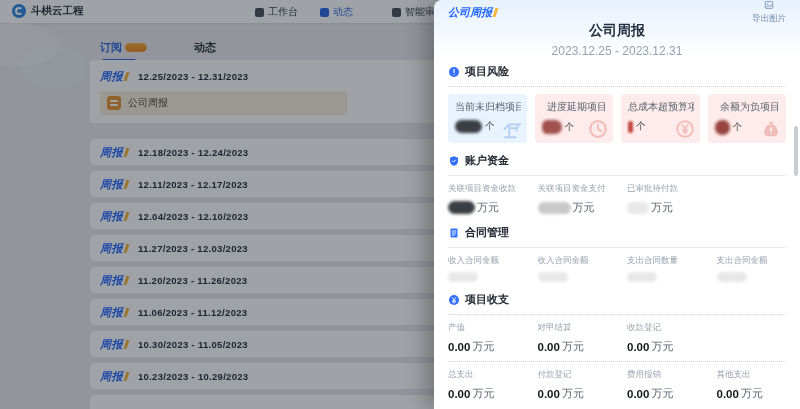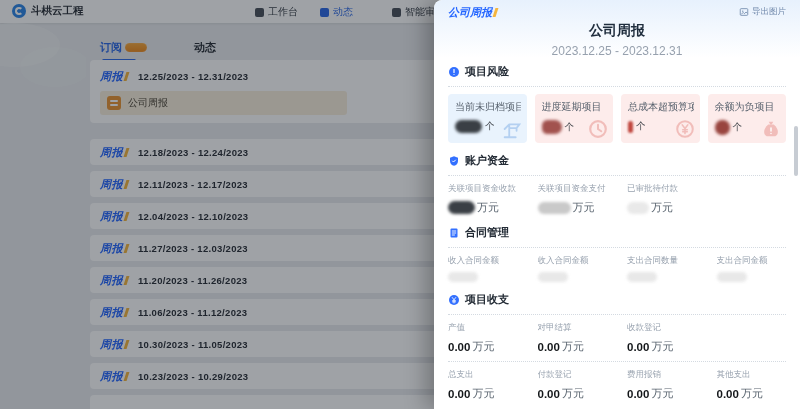--- a/index.html
+++ b/index.html
@@ -51,21 +51,21 @@
 
   
   .drawer{position:absolute;top:0;right:0;width:366px;height:409px;background:#fff;z-index:10;
           border-radius:8px 0 0 0;box-shadow:-8px 0 22px rgba(0,0,0,.28);overflow:hidden;}
   .drawer-grad{position:absolute;left:0;top:0;right:0;height:58px;
           background:linear-gradient(180deg,#e7f1fd 0%,rgba(231,241,253,0) 100%);border-radius:8px 0 0 0;}
   .drawer-inner{position:relative;padding:5px 14px 0 14px;}
   .drawer-top{display:flex;justify-content:space-between;align-items:center;height:14px;}
   .drawer-brand{font-size:11px;font-weight:bold;font-style:italic;color:#2667ff;display:inline-flex;align-items:center;}
   .drawer-brand .accent{display:inline-block;width:3px;height:9px;margin-left:2px;background:#f5b63f;transform:skewX(-18deg);}
-  .export-btn{display:flex;align-items:center;gap:3px;font-size:8.5px;color:#6e87aa;cursor:pointer;}
+  .export-btn{display:flex;align-items:center;gap:3px;font-size:8.5px;color:#6e87aa;cursor:pointer;flex-direction:column;}
   .drawer-title{text-align:center;font-size:14px;font-weight:bold;color:#1f2d3d;margin-top:3px;}
   .drawer-date{text-align:center;font-size:12px;color:#97a1ae;margin-top:4px;margin-bottom:6px;}
 
   .sec{margin-top:10px;}
   .sec-head{display:flex;align-items:center;gap:5px;}
   .sec-title{font-size:11px;font-weight:bold;color:#242c36;margin:0;}
   .dotline{border-top:1px dotted #d4dae1;margin:7px 0 7px 0;}
 
   .risk-cards{display:grid;grid-template-columns:repeat(4,1fr);gap:8px;}
   .risk-card{position:relative;height:38px;border-radius:4px;padding:6px 6px 5px 7px;overflow:hidden;}
@@ -242,21 +242,21 @@
               <circle cx="9" cy="10" r="1.6" fill="#6e87aa"></circle>
               <path d="M5 18l5-5 3 3 4-4 3 3" fill="none" stroke="#6e87aa" stroke-width="2"></path>
             </svg>
           <span>导出图片</span>
         </span>
       </div>
 
       <div class="drawer-title">公司周报</div>
       <div class="drawer-date">2023.12.25 - 2023.12.31</div>
 
-      <div class="sec" style="margin-top:2px;">
+      <div class="sec" style="margin-top:2px;text-align:right;">
         <div class="sec-head">
           <svg class="sico" viewBox="0 0 24 24">
               <circle cx="12" cy="12" r="10" fill="#3370ff"></circle>
               <rect x="10.8" y="6" width="2.4" height="8" rx="1.2" fill="#fff"></rect>
               <rect x="10.8" y="15.8" width="2.4" height="2.4" rx="1.2" fill="#fff"></rect>
             </svg>
           <h3 class="sec-title">项目风险</h3>
         </div>
         <div class="dotline"></div>
         <div class="risk-cards">

